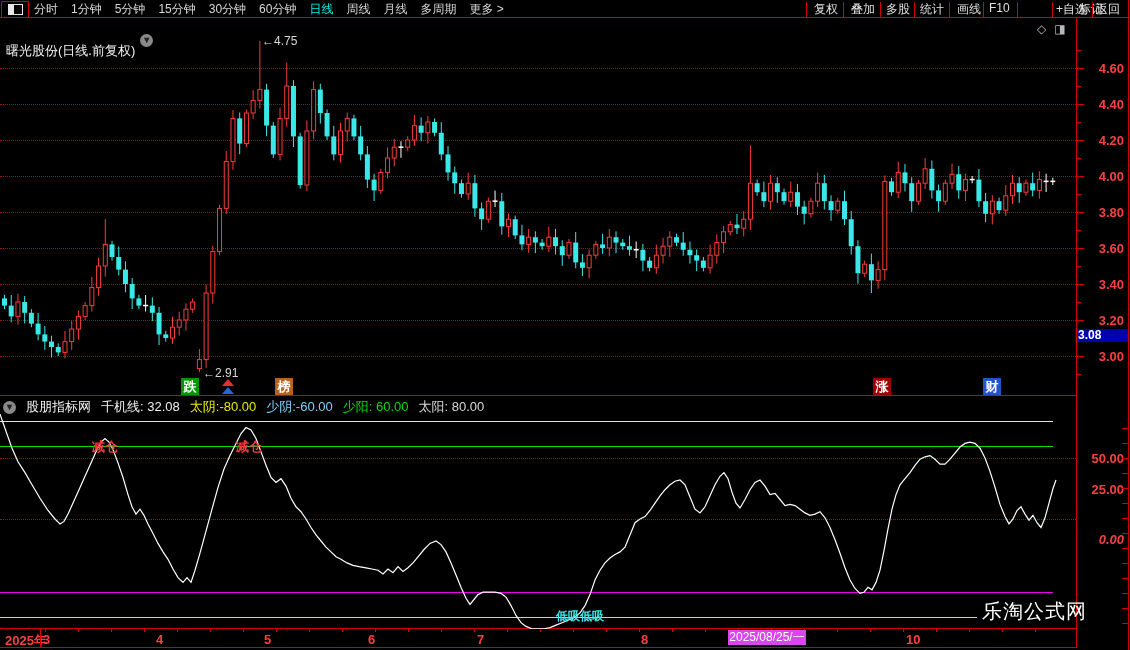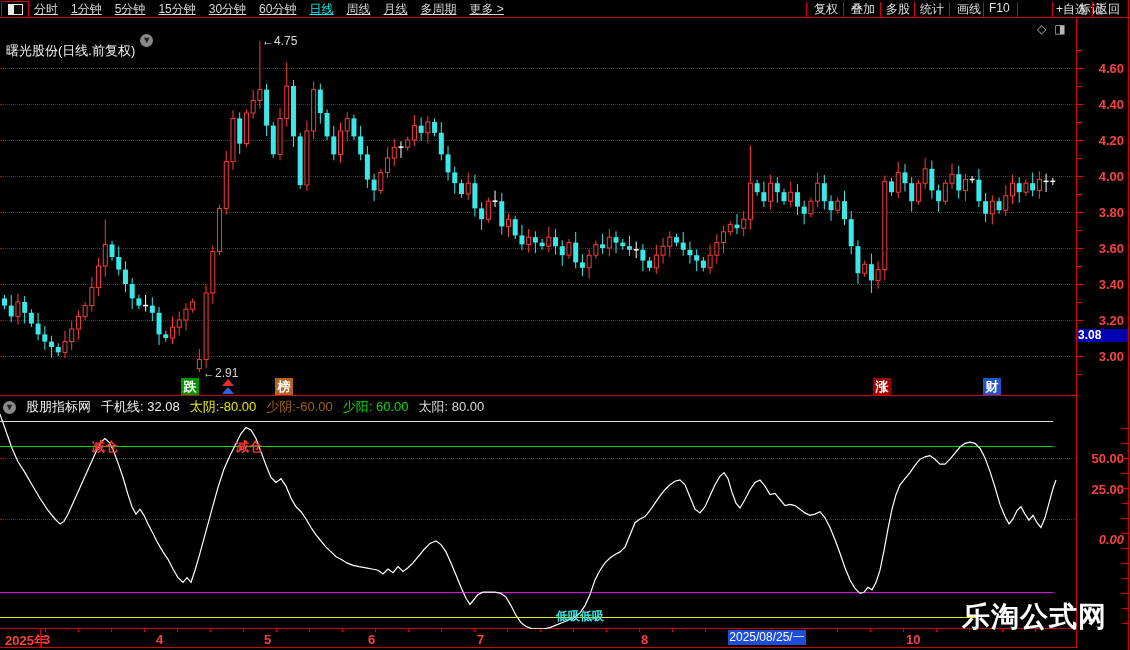--- a/index.html
+++ b/index.html
@@ -2,21 +2,21 @@
 <html><head>
 <meta charset="utf-8">
 <style>
   html,body{margin:0;padding:0;background:#000;}
   #screen{position:relative;width:1130px;height:650px;background:#000;overflow:hidden;
           font-family:"Liberation Sans",sans-serif;-webkit-font-smoothing:none;}
   .redline{position:absolute;background:#d40000;}
   
   #toolbar{position:absolute;left:0;top:0;width:1130px;height:17px;}
   #tb-left{position:absolute;left:34px;top:1px;display:flex;gap:13px;font-size:12px;color:#d8d8d8;}
-  #tb-left .item{cursor:default;white-space:nowrap;text-decoration:underline;}
+  #tb-left .item{cursor:default;white-space:nowrap;}
   #tb-left .active{color:#00f0f0;}
   #tb-icon{position:absolute;left:1px;top:1px;width:26px;height:15px;border:1px solid #d40000;
            display:flex;align-items:center;justify-content:center;}
   #tb-icon .pane{width:13px;height:9px;border:1px solid #e8e8e8;position:relative;}
   #tb-icon .pane::after{content:"";position:absolute;left:0;top:0;width:5px;height:9px;background:#e8e8e8;}
   #tb-right{position:absolute;top:1px;font-size:12px;color:#e0e0e0;}
   #tb-right span{position:absolute;white-space:nowrap;}
   
   #title-row{position:absolute;left:6px;top:21px;display:flex;align-items:center;gap:5px;}
   #title-text{font-size:13px;color:#f0f0f0;margin-top:21px;}
@@ -43,25 +43,25 @@
                  border-bottom:7px solid #2864e0;margin-top:1px;}
   
   #ind-header{position:absolute;left:3px;top:398px;display:flex;align-items:center;gap:10px;
               font-size:13px;white-space:nowrap;}
   .lv{position:absolute;height:1px;}
   .sig{position:absolute;font-size:13px;font-weight:bold;white-space:nowrap;}
   
   #date-axis{position:absolute;left:0;top:628px;width:1076px;height:20px;}
   .month-lb{position:absolute;top:4px;font-size:13px;color:#f84040;font-weight:bold;}
   #year-lb{position:absolute;left:5px;top:4px;font-size:13px;color:#f84040;font-weight:bold;}
-  #date-cur{position:absolute;left:728px;top:2px;width:78px;height:15px;background:#1d4ed8;color:#fff;
+  #date-cur{position:absolute;left:728px;top:2px;width:78px;height:15px;background:#d946ef;color:#fff;
             font-size:12px;line-height:15px;text-align:center;}
   
   #watermark{position:absolute;left:952px;top:598px;width:165px;text-align:center;color:#fff;z-index:30;}
-  #wm1{font-size:28px;font-weight:bold;letter-spacing:1px;}
+  #wm1{font-size:20px;font-weight:normal;letter-spacing:1px;}
   #wm2{font-size:17px;font-weight:bold;font-family:"Liberation Serif",serif;margin-top:-2px;}
 </style>
 </head>
 <body>
 
 <div id="screen">
 
   <div id="toolbar">
     <div id="tb-icon">
         <div class="pane"></div>
@@ -502,21 +502,21 @@
       <div class="tick" style="left: 1122px; top: 623px; width: 6px; height: 1px;"></div>
     </div>
 
   <div class="redline" style="left:0;top:395px;width:1076px;height:1px;"></div>
 
   <div id="ind-header">
     <span class="circ-ic">▾</span>
     <span style="color:#f0f0f0;">股朋指标网</span>
     <span style="color:#f0f0f0;">千机线: 32.08</span>
     <span style="color:#e8e800;">太阴:-80.00</span>
-    <span style="color:#a16207;">少阴:-60.00</span>
+    <span style="color:#7dd3fc;">少阴:-60.00</span>
     <span style="color:#00dd00;">少阳: 60.00</span>
     <span style="color:#d8d8d8;">太阳: 80.00</span>
   </div>
 
   <div class="lv" style="left:0;top:421px;width:1053px;background:#e0e0e0;"></div>
   <div class="lv" style="left:0;top:446px;width:1053px;background:#00dd00;"></div>
   <div class="lv" style="left:0;top:592px;width:1053px;background:#e800e8;"></div>
   <div class="lv" style="left:0;top:617px;width:977px;background:#e8e800;"></div>
   <div class="dotgrid" style="top:458px;"></div>
   <div class="dotgrid" style="top:519px;"></div>

